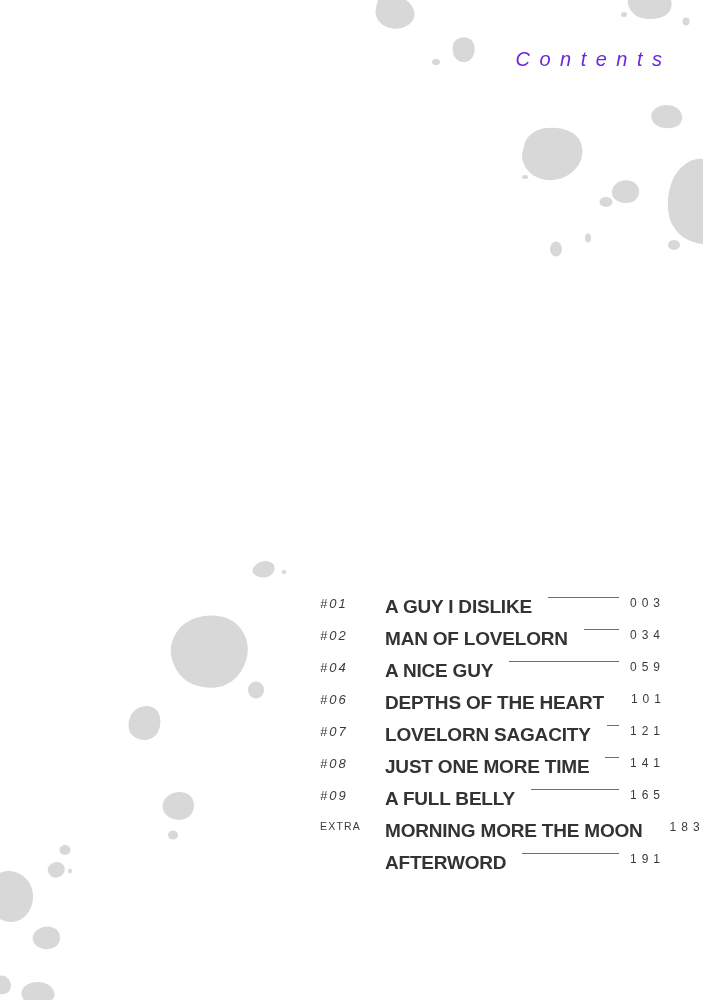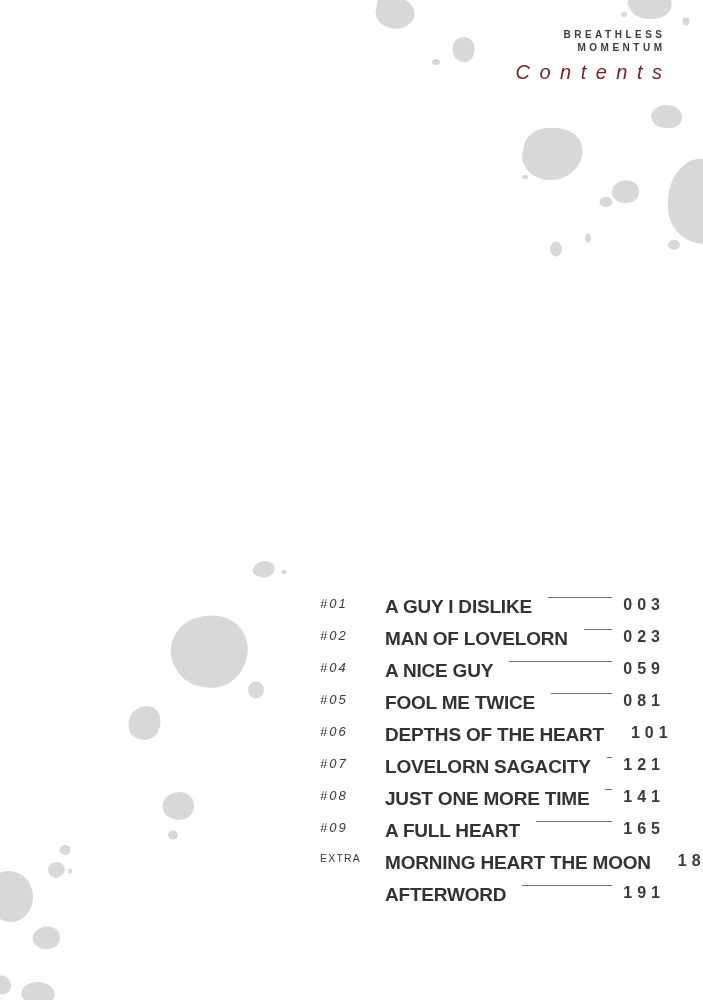--- a/index.html
+++ b/index.html
@@ -9,38 +9,38 @@
   }
   .blobs { position:absolute; left:0; top:0; width:703px; height:1000px; }
 
   
   .header { position:absolute; top:28px; right:41px; text-align:right; color:#3a3a3a; }
   .series-line {
     font-size:10px; font-weight:bold; letter-spacing:3.5px; margin-right:-3.5px;
     line-height:13px; color:#3c3c3c;
   }
   .contents-title {
-    margin-top:7px; font-size:20px; font-style:italic; font-weight:normal;
-    letter-spacing:9.5px; margin-right:-9.5px; color:#7f1d1d;
+    margin-top:20px; font-size:20px; font-style:italic; font-weight:normal;
+    letter-spacing:9.5px; margin-right:-9.5px; color:#6d28d9;
   }
 
   
   .toc { position:absolute; left:320px; top:596px; width:340px; }
   .row { display:flex; align-items:flex-start; height:32px; color:#383838; }
   .label {
     flex:0 0 65px; width:65px; font-size:13px; font-style:italic;
     letter-spacing:2px; color:#3a3a3a; white-space:nowrap;
   }
   .label.plain { font-style:normal; font-size:10.5px; letter-spacing:1.2px; }
   .title {
     font-size:19px; font-weight:bold; letter-spacing:-0.2px;
     white-space:nowrap; color:#333333;
   }
   .leader { flex:1 1 auto; height:0; border-top:1px solid #6e6e6e; margin:1px 11px 0 16px; }
-  .page-num { font-size:16px; letter-spacing:5px; margin-right:-5px; white-space:nowrap; color:#3a3a3a;font-weight:bold; }
+  .page-num { font-size:12px; letter-spacing:5px; margin-right:-5px; white-space:nowrap; color:#3a3a3a; }
 </style>
 </head>
 <body>
 
 <div class="page">
 
   <svg class="blobs" viewBox="0 0 703 1000" aria-hidden="true">
     <g fill="#d8d8d8">
 
       <path d="M378 0 H406 C413 5 417 13 413 20 C408 28 396 31 387 27 C379 24 374 16 376 8 Z"></path>
@@ -72,56 +72,46 @@
       <path d="M50 865 C54 861 61 861 64 866 C66 870 64 875 59 877 C54 879 49 876 48 871 C47 869 48 867 50 865 Z"></path>
       <ellipse cx="70" cy="871" rx="2" ry="2.5"></ellipse>
       <path d="M0 873 C10 868 24 873 30 884 C36 896 33 910 23 918 C16 923 7 923 0 919 Z"></path>
       <path d="M36 931 C42 925 53 925 58 931 C62 937 60 945 53 948 C45 951 36 948 33 941 C32 937 33 934 36 931 Z"></path>
       <path d="M0 976 C5 974 10 979 11 985 C11 991 7 995 0 994 Z"></path>
       <path d="M25 986 C33 980 46 981 52 988 C56 993 55 998 52 1000 L24 1000 C20 995 21 990 25 986 Z"></path>
     </g>
   </svg>
 
   <header class="header">
-    <div class="series">
-      <div class="series-line">BREATHLESS</div>
-      <div class="series-line">MOMENTUM</div>
-    </div>
     <div class="contents-title">Contents</div>
   </header>
 
   <main class="toc" id="toc">
   <div class="row">
     <span class="label">#01</span>
     <span class="title">A GUY I DISLIKE</span>
     <span class="leader"></span>
     <span class="page-num">003</span>
   </div>
 
   <div class="row">
     <span class="label">#02</span>
     <span class="title">MAN OF LOVELORN</span>
     <span class="leader"></span>
-    <span class="page-num">023</span>
+    <span class="page-num">034</span>
   </div>
 
 
   <div class="row">
     <span class="label">#04</span>
     <span class="title">A NICE GUY</span>
     <span class="leader"></span>
     <span class="page-num">059</span>
   </div>
 
-  <div class="row">
-    <span class="label">#05</span>
-    <span class="title">FOOL ME TWICE</span>
-    <span class="leader"></span>
-    <span class="page-num">081</span>
-  </div>
 
   <div class="row">
     <span class="label">#06</span>
     <span class="title">DEPTHS OF THE HEART</span>
     <span class="leader"></span>
     <span class="page-num">101</span>
   </div>
 
   <div class="row">
     <span class="label">#07</span>
@@ -132,28 +122,28 @@
 
   <div class="row">
     <span class="label">#08</span>
     <span class="title">JUST ONE MORE TIME</span>
     <span class="leader"></span>
     <span class="page-num">141</span>
   </div>
 
   <div class="row">
     <span class="label">#09</span>
-    <span class="title">A FULL HEART</span>
+    <span class="title">A FULL BELLY</span>
     <span class="leader"></span>
     <span class="page-num">165</span>
   </div>
 
   <div class="row">
     <span class="label plain">EXTRA</span>
-    <span class="title">MORNING HEART THE MOON</span>
+    <span class="title">MORNING MORE THE MOON</span>
     <span class="leader"></span>
     <span class="page-num">183</span>
   </div>
 
   <div class="row">
     <span class="label"></span>
     <span class="title">AFTERWORD</span>
     <span class="leader"></span>
     <span class="page-num">191</span>
   </div>

